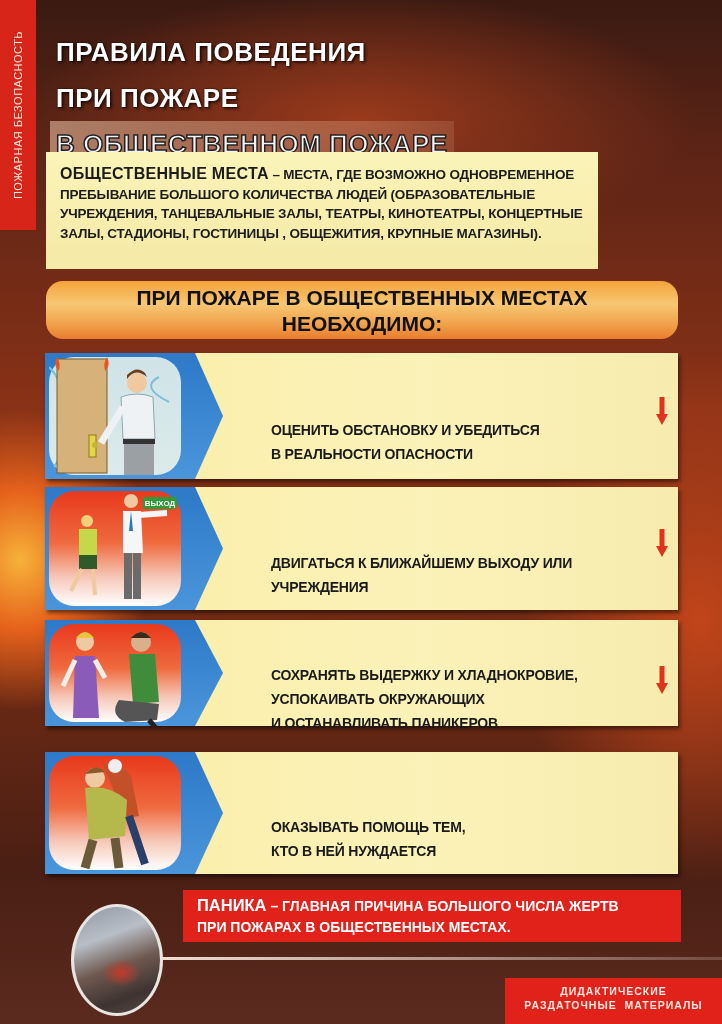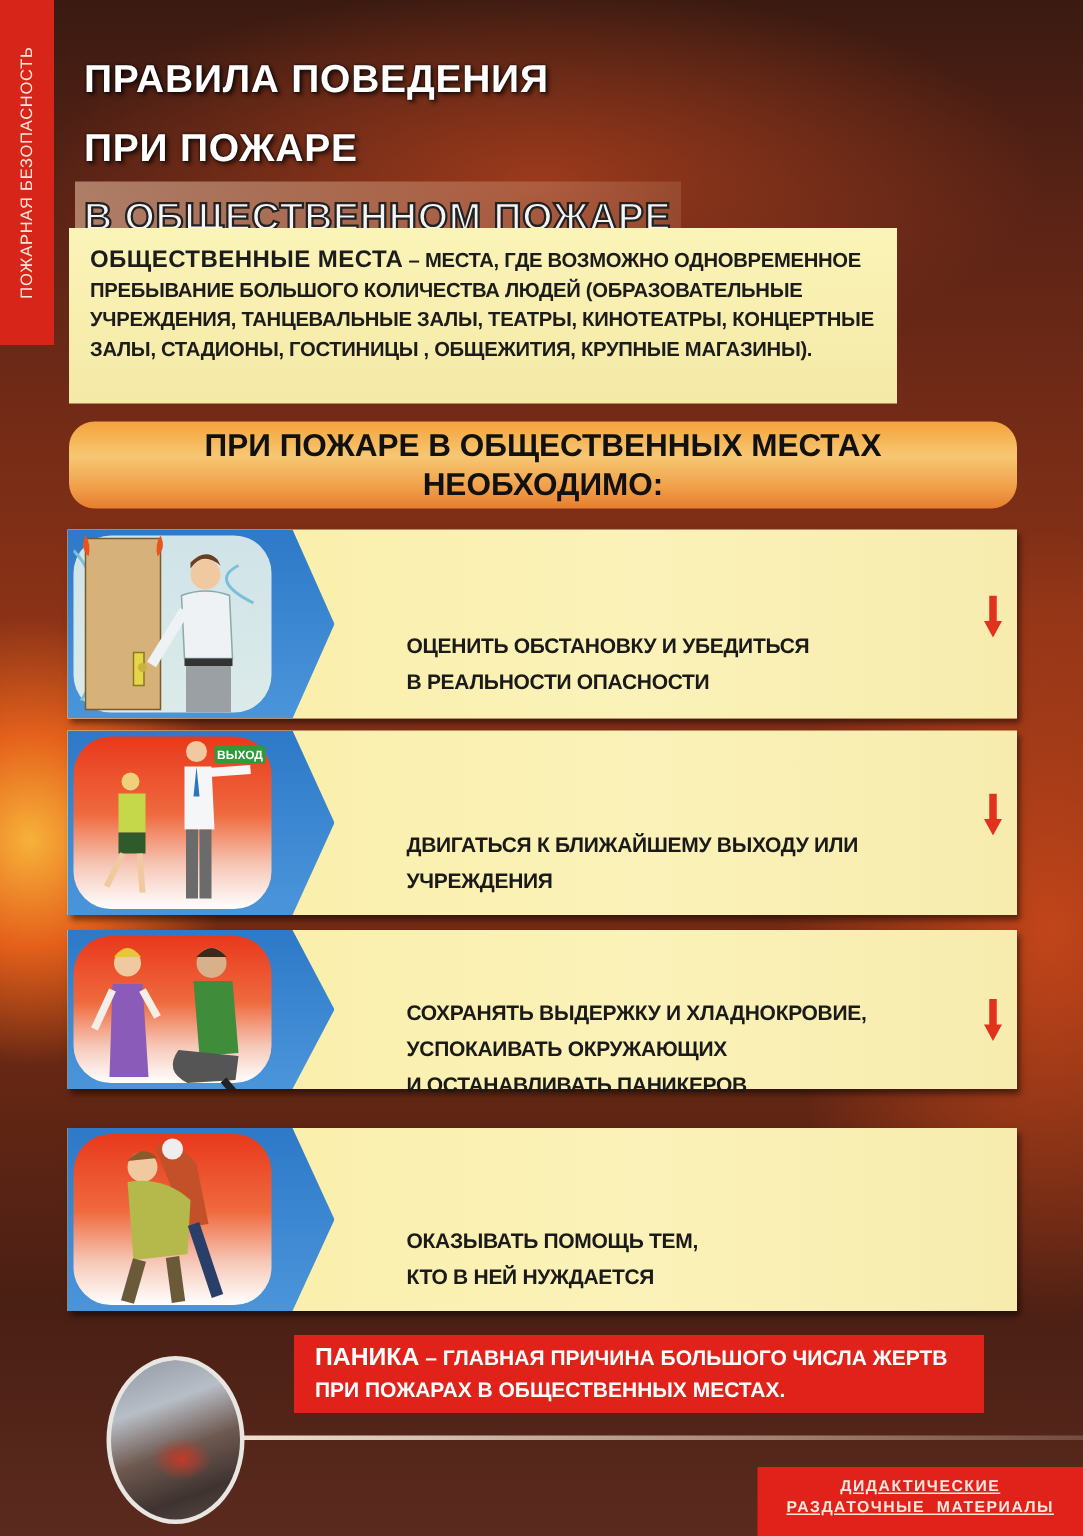--- a/index.html
+++ b/index.html
@@ -70,41 +70,41 @@
   .card .text {
     position: absolute; left: 226px; top: 50%; transform: translateY(-50%);
     color: #1a1a1a; font-weight: 700; font-size: 14px; line-height: 24px;
     letter-spacing: -0.2px;
     margin-top: 26px;
   }
   .card .arrow {
     position: absolute; right: 10px; width: 12px; height: 28px;
   }
   .panic-banner {
-    position: absolute; left: 196px; top: 890px; width: 460px; height: 52px;
+    position: absolute; left: 183px; top: 890px; width: 498px; height: 52px;
     background: #e0221b; color: #fff; font-weight: 700;
     font-size: 14px; line-height: 21px; padding: 5px 14px; box-sizing: border-box;
   }
   .panic-banner .term { font-size: 16.5px; }
   .line {
     position: absolute; left: 140px; top: 957px; width: 582px; height: 3px;
     background: linear-gradient(90deg, #f4e6d8, rgba(244,230,216,0.2));
   }
   .photo {
     position: absolute; left: 71px; top: 904px; width: 92px; height: 112px;
     border-radius: 50%; border: 3px solid #e9e6e2; box-sizing: border-box;
     background:
       radial-gradient(ellipse 20px 14px at 55% 62%, #c23a28 0%, rgba(194,58,40,0) 100%),
       linear-gradient(160deg, #8f98a4 0%, #b8bec6 30%, #6e5950 55%, #3e3330 80%, #5a4c47 100%);
   }
   .footer-badge {
     position: absolute; left: 505px; top: 978px; width: 217px; height: 46px;
     background: #e0221b; color: #f8e7de; text-align: center;
     font-size: 10.5px; font-weight: 700; line-height: 14px; letter-spacing: 1px;
-    padding-top: 6px; box-sizing: border-box; text-decoration: underline;
+    padding-top: 6px; box-sizing: border-box;
   }
 </style>
 </head>
 <body>
 
 <div class="side-strip">
   <span>ПОЖАРНАЯ БЕЗОПАСНОСТЬ</span>
 </div>
 
 <div class="title">

